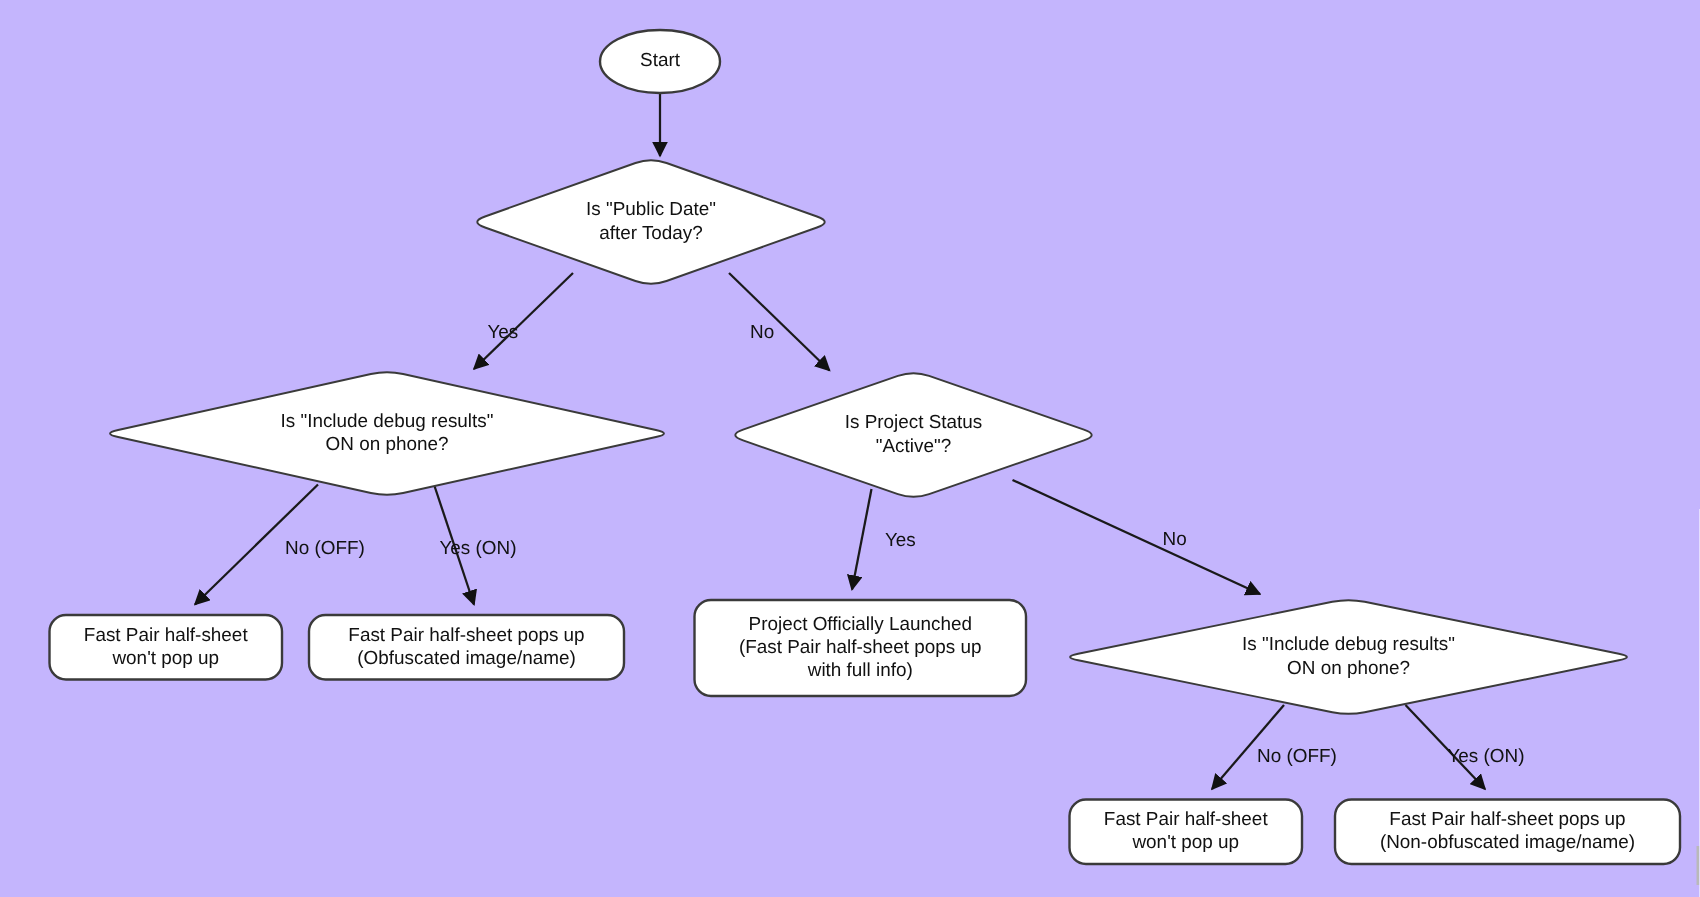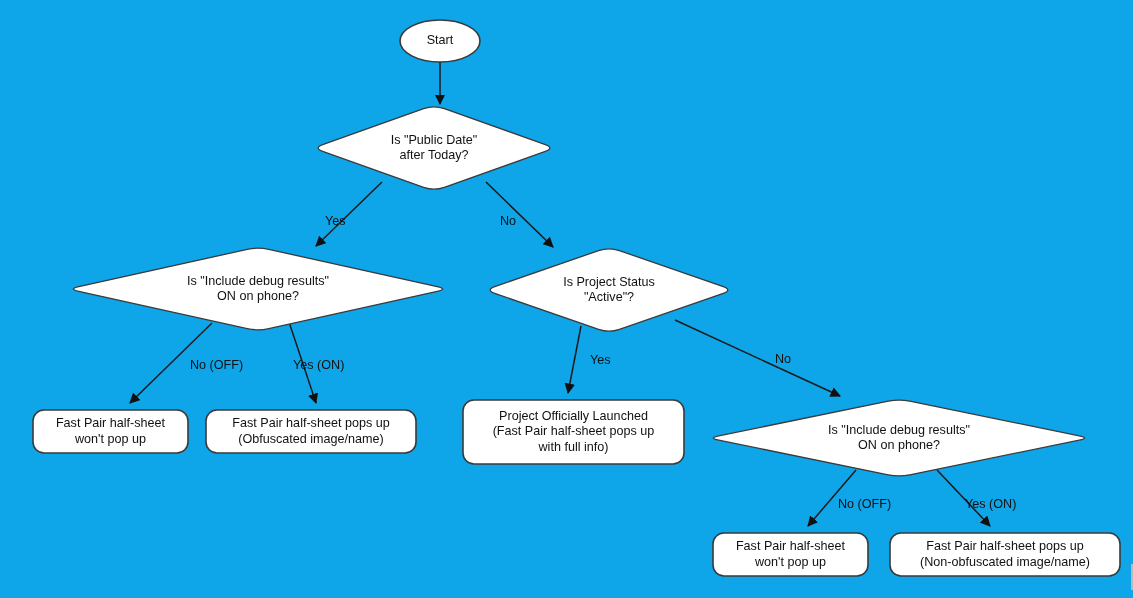--- a/index.html
+++ b/index.html
@@ -8,21 +8,21 @@
     background: #ffffff;
   }
   body {
     font-family: "Liberation Sans", sans-serif;
     color: #000000;
   }
   #canvas {
     position: relative;
     width: 1133px;
     height: 598px;
-    background: #0ea5e9;
+    background: #c4b5fd;
     overflow: hidden;
     text-align: right;
   }
   svg.flow {
     position: absolute;
     left: 0;
     top: 0;
     width: 1133px;
     height: 598px;
   }

